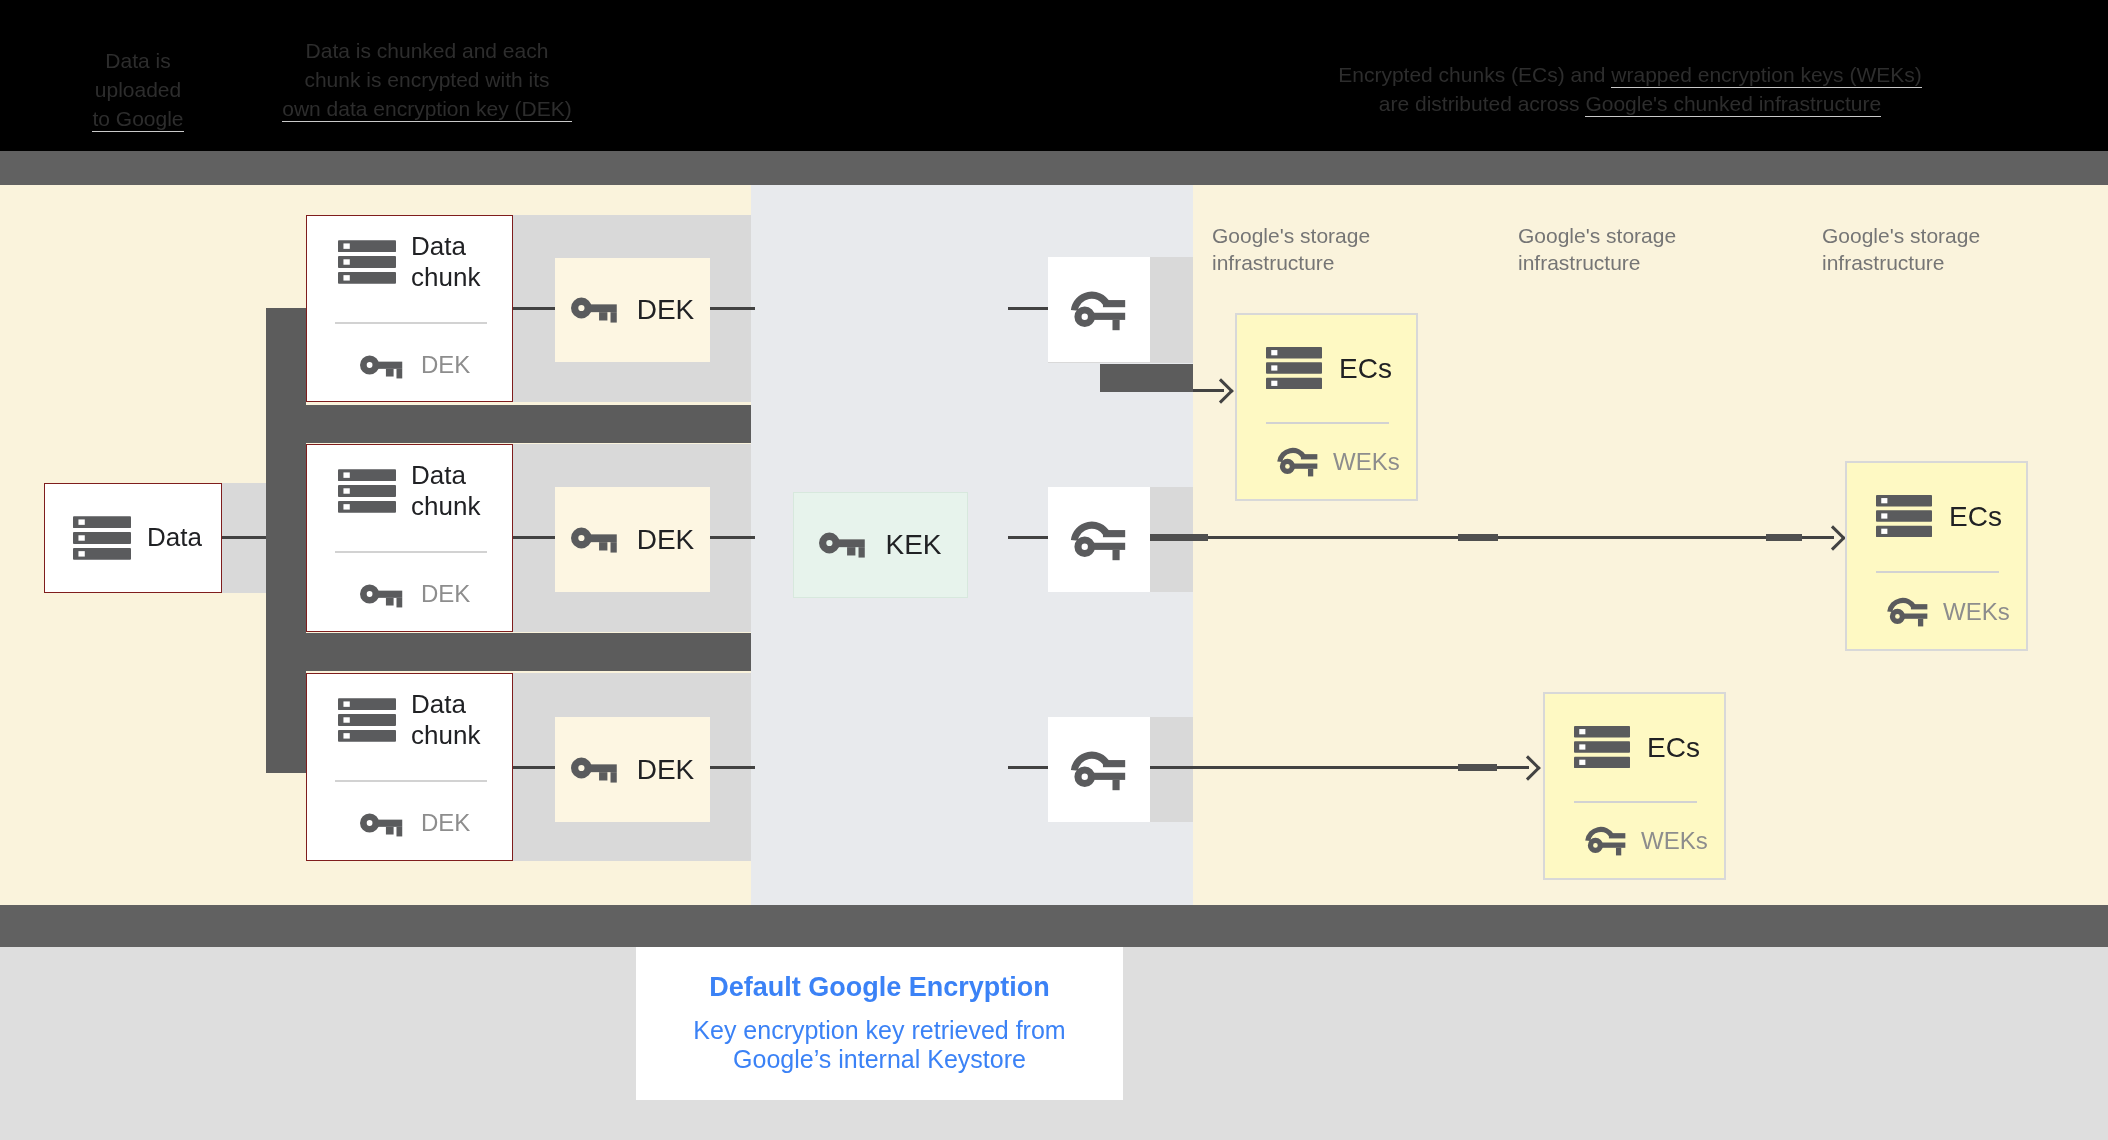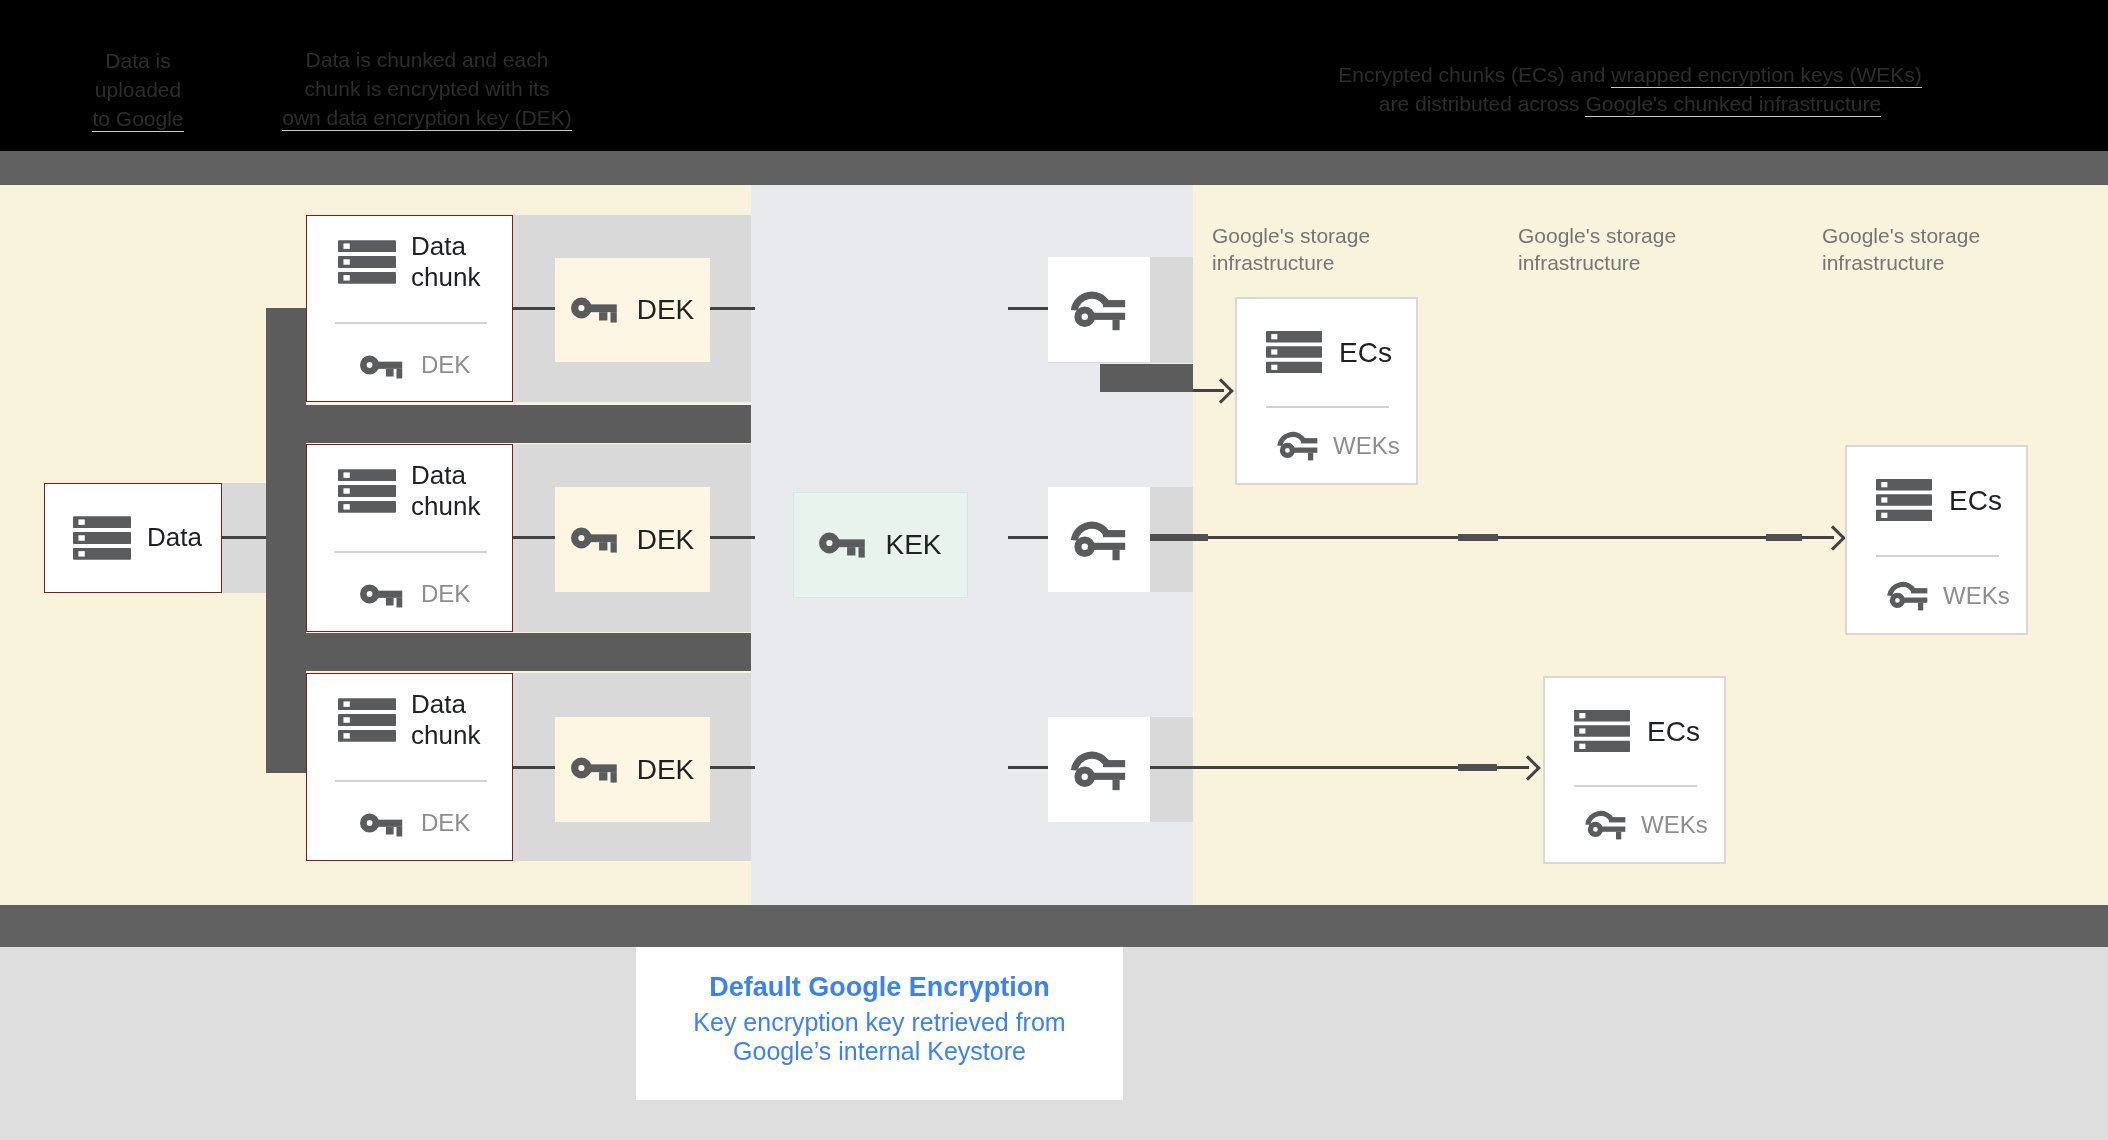--- a/index.html
+++ b/index.html
@@ -15,21 +15,21 @@
   .band{left:0;width:2108px;background:#616161;}
 
   
   .panel-yellow{background:#faf3dc;}
   .panel-mid{background:#e8eaed;}
   .shade{background:#d9d9d9;}
   .pipe{background:#5c5c5c;}
 
   
   .wbox{background:#fff;border:1px solid #7f1d1d;box-sizing:border-box;}
-  .ecsbox{background:#ffffff;border:2px solid #d8d8d8;box-sizing:border-box;}
+  .ecsbox{background:#fef9c3;border:2px solid #d8d8d8;box-sizing:border-box;margin-top:16px;}
   .dekchip{background:#fdf6e2;box-sizing:border-box;display:flex;align-items:center;justify-content:center;gap:14px;}
   .kekchip{background:#e7f3ec;border:1px solid #d7e8dd;box-sizing:border-box;display:flex;align-items:center;justify-content:center;gap:14px;}
   .keybox{background:#fff;display:flex;align-items:center;justify-content:center;}
 
   .lbl-dark{color:#202124;font-size:26px;line-height:31px;}
   .lbl-big{color:#202124;font-size:28px;}
   .lbl-gray{color:#8d8d8d;font-size:24px;}
   .divider{position:absolute;height:2px;background:#d2d2d2;}
 
   .storage-note{position:absolute;color:#757575;font-size:21px;line-height:27px;}
@@ -49,21 +49,21 @@
 <body>
 
 <div class="canvas">
 
   <div class="abs hdr">
     <div class="hdr-step" style="left:58px;top:46px;width:160px;">
       <div>Data is</div>
       <div>uploaded</div>
       <div><span class="hdr-link">to Google</span></div>
     </div>
-    <div class="hdr-step" style="left:262px;top:45px;width:330px;">
+    <div class="hdr-step" style="left:262px;top:36px;width:330px;">
       <div>Data is chunked and each</div>
       <div>chunk is encrypted with its</div>
       <div><span class="hdr-link">own data encryption key (DEK)</span></div>
     </div>
     <div class="hdr-step" style="left:1295px;top:60px;width:670px;">
       <div><span>Encrypted chunks (ECs) and </span><span class="hdr-link">wrapped encryption keys (WEKs)</span></div>
       <div><span>are distributed across </span><span class="hdr-link">Google's chunked infrastructure</span></div>
     </div>
   </div>
 
@@ -388,17 +388,17 @@
         </svg>
     </span>
     <span class="abs lbl-gray" style="left:96px;top:133px;">WEKs</span>
   </div>
 
   <div class="abs band" style="top:905px;height:42px;"></div>
   <div class="abs" style="left:0;top:947px;width:2108px;height:193px;background:#dedede;"></div>
 
   <div class="abs caption-card" style="left:636px;top:947px;width:487px;height:153px;">
     <div class="cap-title">Default Google Encryption</div>
-    <div class="cap-line" style="margin-top:5px;">Key encryption key retrieved from</div>
+    <div class="cap-line" style="margin-top:13px;">Key encryption key retrieved from</div>
     <div class="cap-line b">Google’s internal Keystore</div>
   </div>
 
 </div>
 
 </body></html>

